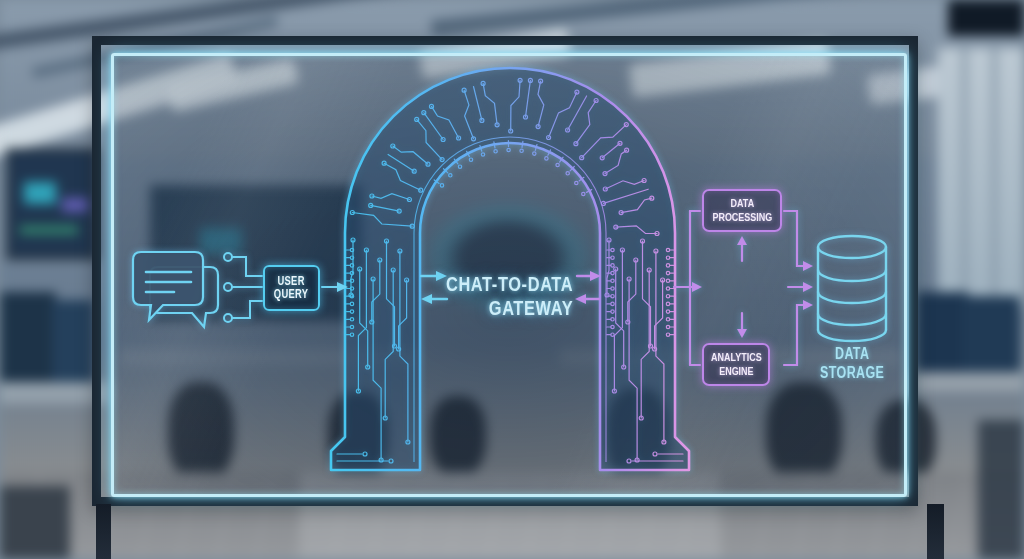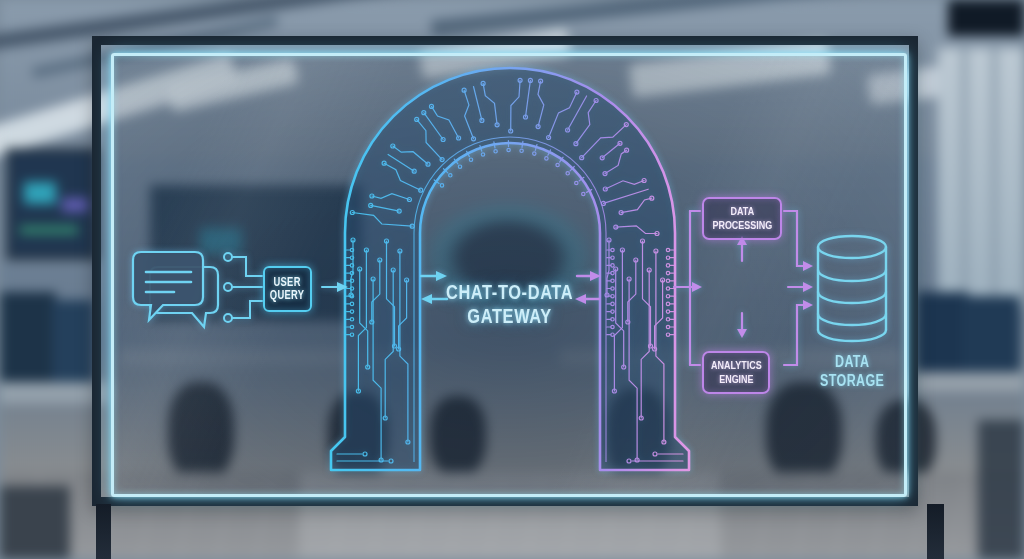--- a/index.html
+++ b/index.html
@@ -65,32 +65,32 @@
   #neon { position:absolute; left:111px; top:53px; width:796px; height:444px; z-index:4;
     border:3px solid #c4edf8; border-radius:3px;
     box-shadow:0 0 6px #8fe0f5, 0 0 18px rgba(100,205,245,.55), inset 0 0 7px rgba(150,230,250,.55); }
   .stand { position:absolute; z-index:7; background:linear-gradient(#141c27,#232d3a); }
   #stand-l { left:96px; top:504px; width:15px; height:55px; }
   #stand-r { left:927px; top:504px; width:17px; height:55px; }
 
   
   #diagram { position:absolute; inset:0; z-index:5;
     filter:drop-shadow(0 0 3px rgba(110,200,245,.5)); }
-  .label { position:absolute; z-index:6; display:flex; align-items:center; justify-content:center; text-align:center;margin-top:8px; }
+  .label { position:absolute; z-index:6; display:flex; align-items:center; justify-content:center; text-align:center; }
   .cond { display:block; transform:scaleX(.78); transform-origin:center; white-space:nowrap; font-weight:bold; }
   .cond span { display:block; }
   .nbox { border-radius:6px; }
   .cyanbox { border:2px solid #54cdf0; background:rgba(10,35,58,.48);
     box-shadow:0 0 8px rgba(80,200,245,.65), inset 0 0 6px rgba(80,200,245,.35); }
   .purpbox { border:2px solid #bd86e8; background:rgba(38,32,66,.42); border-radius:7px;
     box-shadow:0 0 8px rgba(190,130,235,.6), inset 0 0 6px rgba(190,130,235,.3); }
   .cyantext { color:#eaf7fc; text-shadow:0 0 5px rgba(140,230,255,.85); }
   .purptext { color:#f3edfa; text-shadow:0 0 5px rgba(225,190,255,.7); }
-  #user-query { left:263px; top:258px; width:49px; height:46px; font-size:12px; line-height:1.12; letter-spacing:.4px; }
-  #gateway-label { left:425px; top:270px; width:170px; height:52px; font-size:21px; line-height:1.15; letter-spacing:.8px; color:#cdeef9; text-shadow:0 0 6px rgba(150,230,255,.85), 0 0 16px rgba(80,190,240,.5); }
+  #user-query { left:263px; top:265px; width:57px; height:46px; font-size:12px; line-height:1.12; letter-spacing:.4px; }
+  #gateway-label { left:425px; top:270px; width:170px; height:52px; font-size:21px; line-height:1.15; letter-spacing:.8px; color:#cdeef9; text-shadow:0 0 6px rgba(150,230,255,.85), 0 0 16px rgba(80,190,240,.5);text-align:right; }
   #dp-box { left:702px; top:189px; width:80px; height:43px; font-size:11.5px; line-height:1.15; }
   #kb-box { left:700px; top:263px; width:86px; height:47px; font-size:12px; line-height:1.18; }
   #ae-box { left:702px; top:343px; width:68px; height:43px; font-size:11.5px; line-height:1.15; }
   #ds-label { left:806px; top:342px; width:92px; height:42px; font-size:16px; line-height:1.2; letter-spacing:.5px; color:#a8e2f2; text-shadow:0 0 6px rgba(130,220,245,.8); }
 </style>
 </head>
 <body>
 
 <div id="stage">
 

